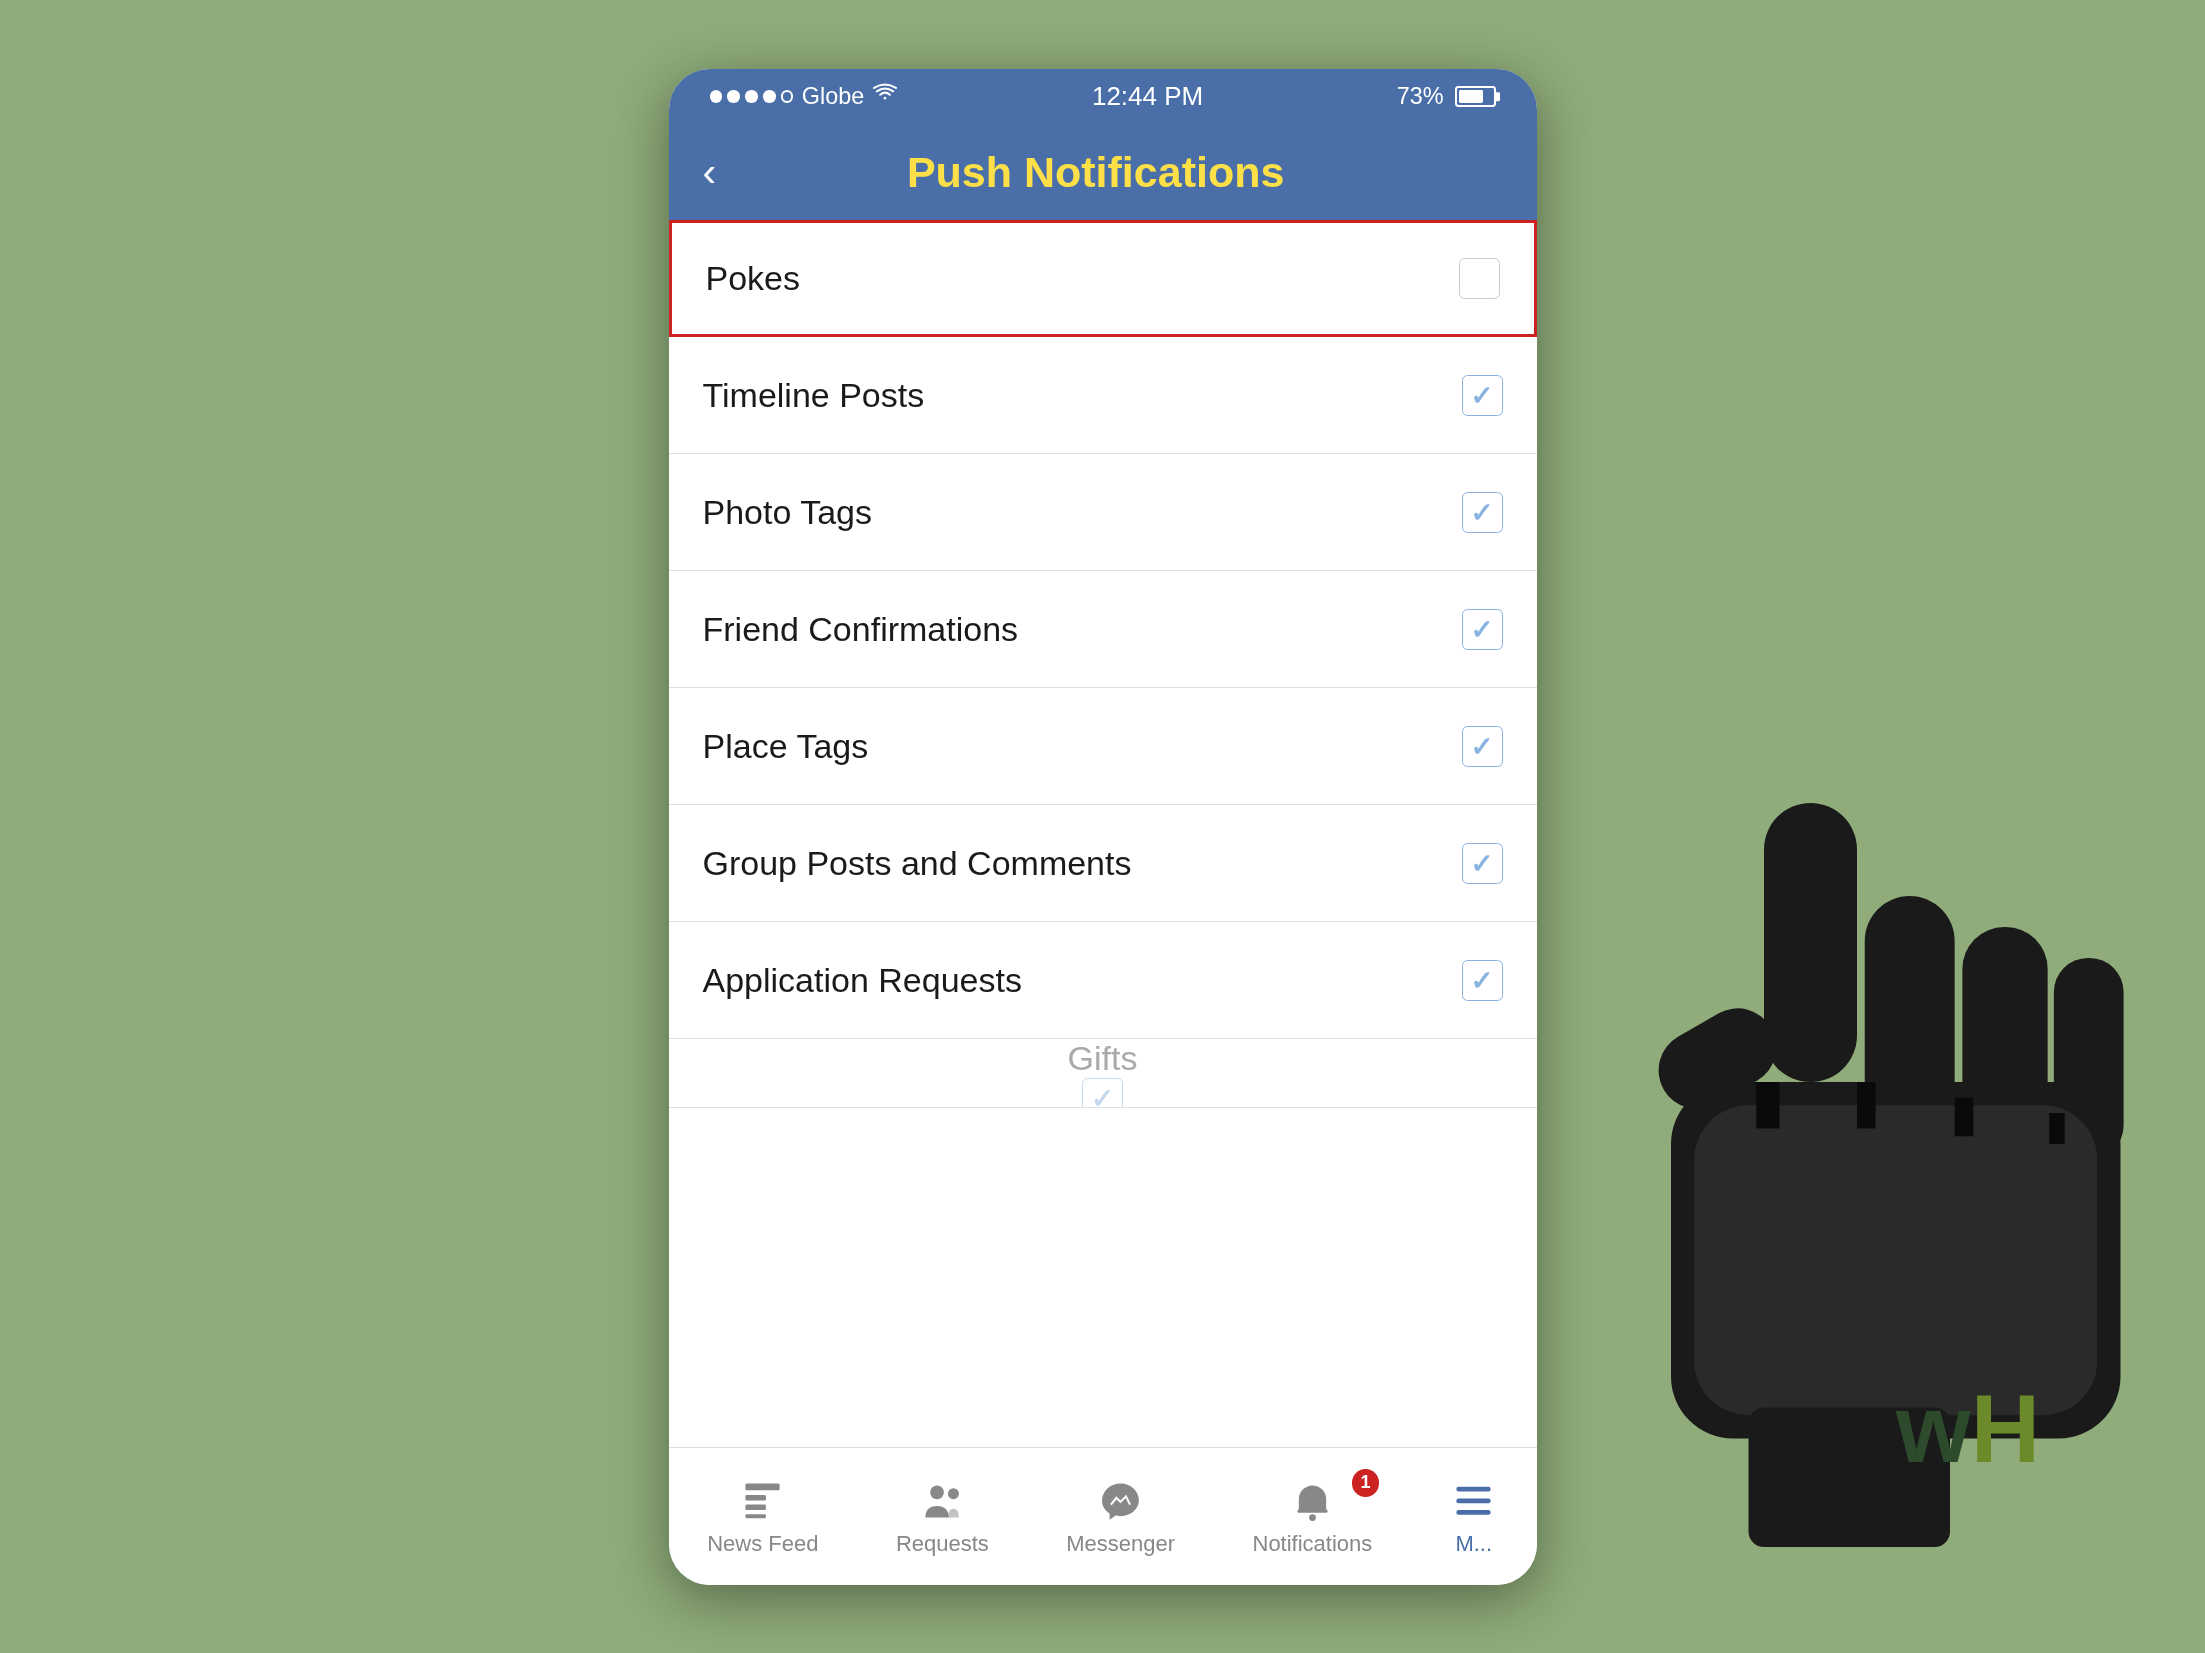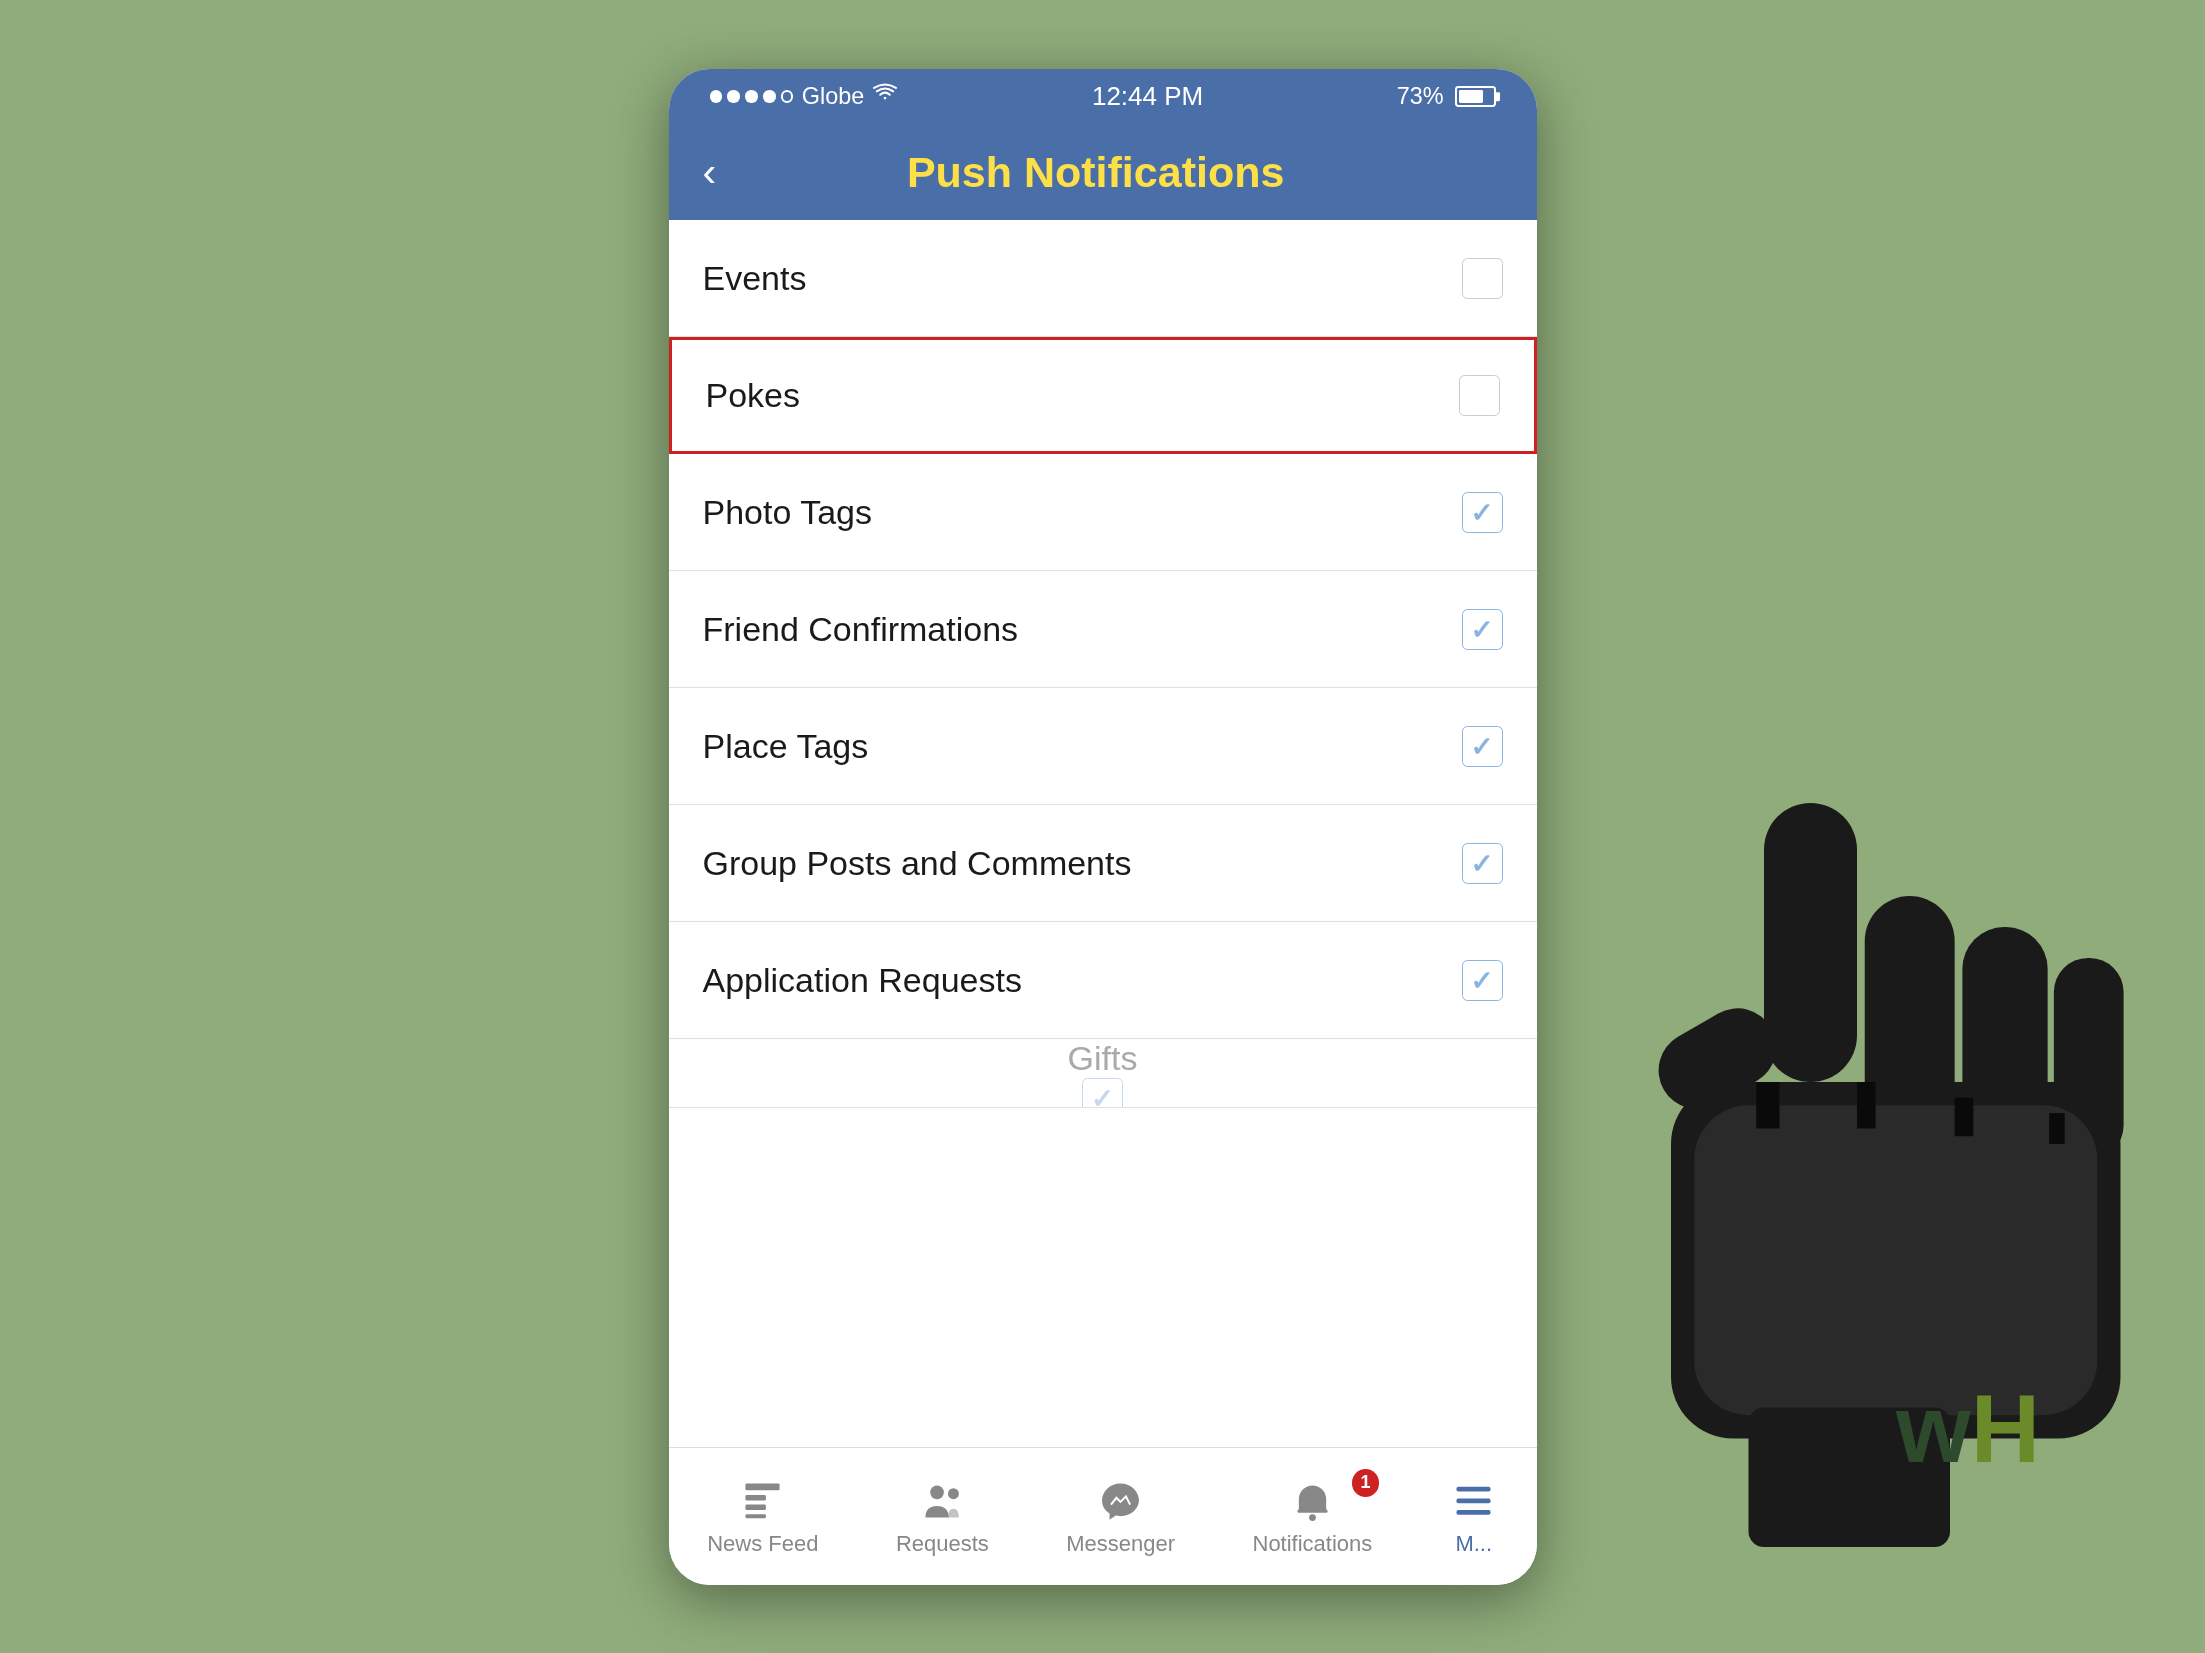--- a/index.html
+++ b/index.html
@@ -339,30 +339,30 @@
     </div>
   </div>
 
   <div class="nav-bar">
     <div class="back-button">‹</div>
     <div class="nav-title">Push Notifications</div>
   </div>
 
   <div class="content">
 
-    <div class="list-item">
-      <span class="item-label">Events</span>
-      <div class="checkbox unchecked"></div>
-    </div>
 
     <div class="list-item highlighted">
       <span class="item-label">Pokes</span>
       <div class="checkbox unchecked"></div>
     </div>
 
+    <div class="list-item">
+      <span class="item-label">Timeline Posts</span>
+      <div class="checkbox checked"></div>
+    </div>
 
     <div class="list-item">
       <span class="item-label">Photo Tags</span>
       <div class="checkbox checked"></div>
     </div>
 
     <div class="list-item">
       <span class="item-label">Friend Confirmations</span>
       <div class="checkbox checked"></div>
     </div>

